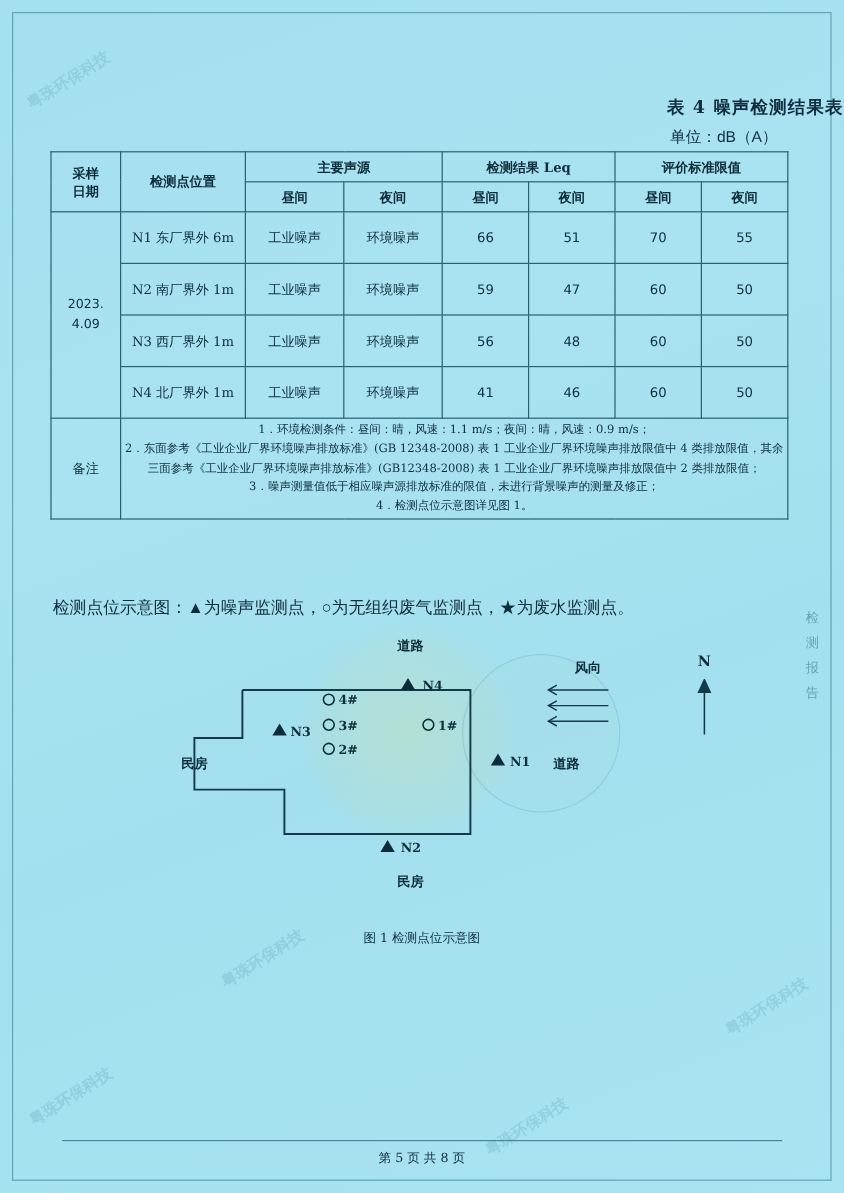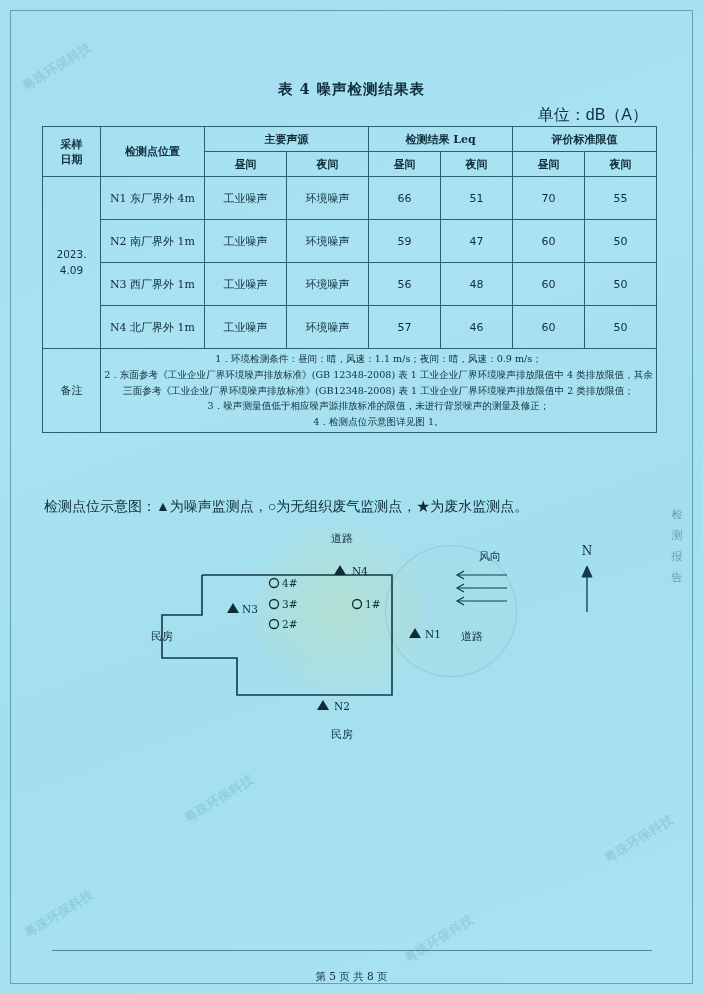--- a/index.html
+++ b/index.html
@@ -74,31 +74,31 @@
     position: absolute;
     left: 12px; top: 48px;
     width: 613px;
     border-bottom: 1.2px solid #1d4a5c;
   }
   
   .doc-title {
     position: absolute;
     left: 0; top: 80px;
     width: 703px;
-    text-align: center;
+    text-align: right;
     font-family: "DejaVu Serif", serif;
     font-weight: bold;
     font-size: 14.5px;
     color: #0f2d3c;
     letter-spacing: 1px;
   }
   .unit-line {
     position: absolute;
     right: 55px; top: 105px;
-    font-size: 16px;
+    font-size: 13px;
     color: #10303f;
     margin-left: 45px;
   }
   
   table.main {
     position: absolute;
     left: 42px; top: 126px;
     width: 492px;
     border-collapse: collapse;
     table-layout: fixed;
@@ -160,42 +160,41 @@
     position: absolute;
     left: 44px; top: 498px;
     font-size: 14px;
     font-family: Liberation Sans, sans-serif;
     color: #0e2d3b;
   }
   
   .diagram {
     position: absolute;
     left: 42px; top: 520px;
-    width: 620px; height: 260px;
+    width: 620px; height: 260px; font-weight: bold;
   }
   .diagram svg { display:block; }
   .fig-caption {
     position: absolute;
     left: 0; top: 775px;
     width: 703px;
     text-align: center;
     font-size: 10.5px;
     font-family: "DejaVu Serif", serif;
     color: #0e2d3b;
   }
   
   .footer {
     position: absolute;
     left: 0; top: 958px;
     width: 703px;
     text-align: center;
     font-size: 10.5px;
     font-family: "DejaVu Serif", serif;
     color: #0e2d3b;
-    margin-top: 12px;
   }
   .footer-rule {
     position: absolute;
     left: 52px; top: 950px;
     width: 600px;
     border-bottom: 1px solid #2a6070;
     opacity: 0.7;
   }
   
   .wm {
@@ -270,21 +269,21 @@
         <th>昼间</th>
         <th>夜间</th>
       </tr>
     </thead>
     <tbody>
       <tr>
         <td class="datecell" rowspan="4">
           <div>2023.</div>
           <div>4.09</div>
         </td>
-        <td class="rowcell pos">N1 东厂界外 4m</td>
+        <td class="rowcell pos">N1 东厂界外 6m</td>
         <td class="rowcell src">工业噪声</td>
         <td class="rowcell src">环境噪声</td>
         <td class="rowcell num">66</td>
         <td class="rowcell num">51</td>
         <td class="rowcell num">70</td>
         <td class="rowcell num">55</td>
       </tr>
       <tr>
         <td class="rowcell pos">N2 南厂界外 1m</td>
         <td class="rowcell src">工业噪声</td>
@@ -300,21 +299,21 @@
         <td class="rowcell src">环境噪声</td>
         <td class="rowcell num">56</td>
         <td class="rowcell num">48</td>
         <td class="rowcell num">60</td>
         <td class="rowcell num">50</td>
       </tr>
       <tr>
         <td class="rowcell pos">N4 北厂界外 1m</td>
         <td class="rowcell src">工业噪声</td>
         <td class="rowcell src">环境噪声</td>
-        <td class="rowcell num">57</td>
+        <td class="rowcell num">41</td>
         <td class="rowcell num">46</td>
         <td class="rowcell num">60</td>
         <td class="rowcell num">50</td>
       </tr>
       <tr>
         <td class="note-label">备注</td>
         <td class="note-body" colspan="7">
           <div>1．环境检测条件：昼间：晴，风速：1.1 m/s；夜间：晴，风速：0.9 m/s；</div>
           <div>2．东面参考《工业企业厂界环境噪声排放标准》(GB 12348-2008) 表 1 工业企业厂界环境噪声排放限值中 4 类排放限值，其余三面参考《工业企业厂界环境噪声排放标准》(GB12348-2008) 表 1 工业企业厂界环境噪声排放限值中 2 类排放限值；</div>
           <div>3．噪声测量值低于相应噪声源排放标准的限值，未进行背景噪声的测量及修正；</div>
@@ -366,18 +365,19 @@
       <text x="240" y="67" font-family="DejaVu Serif, serif" font-size="10.5" fill="#0e2d3b">4#</text>
       <circle cx="232" cy="84" r="4.5" fill="none" stroke="#0d2c3a" stroke-width="1.3"></circle>
       <text x="240" y="88" font-family="DejaVu Serif, serif" font-size="10.5" fill="#0e2d3b">3#</text>
       <circle cx="232" cy="104" r="4.5" fill="none" stroke="#0d2c3a" stroke-width="1.3"></circle>
       <text x="240" y="108" font-family="DejaVu Serif, serif" font-size="10.5" fill="#0e2d3b">2#</text>
       <circle cx="315" cy="84" r="4.5" fill="none" stroke="#0d2c3a" stroke-width="1.3"></circle>
       <text x="323" y="88" font-family="DejaVu Serif, serif" font-size="10.5" fill="#0e2d3b">1#</text>
     </svg>
   </div>
 
+  <div class="fig-caption">图 1 检测点位示意图</div>
 
   <div class="side-text">检<br>测<br>报<br>告</div>
 
   <div class="footer-rule"></div>
   <div class="footer">第 5 页 共 8 页</div>
 </div>
 
 </body></html>

